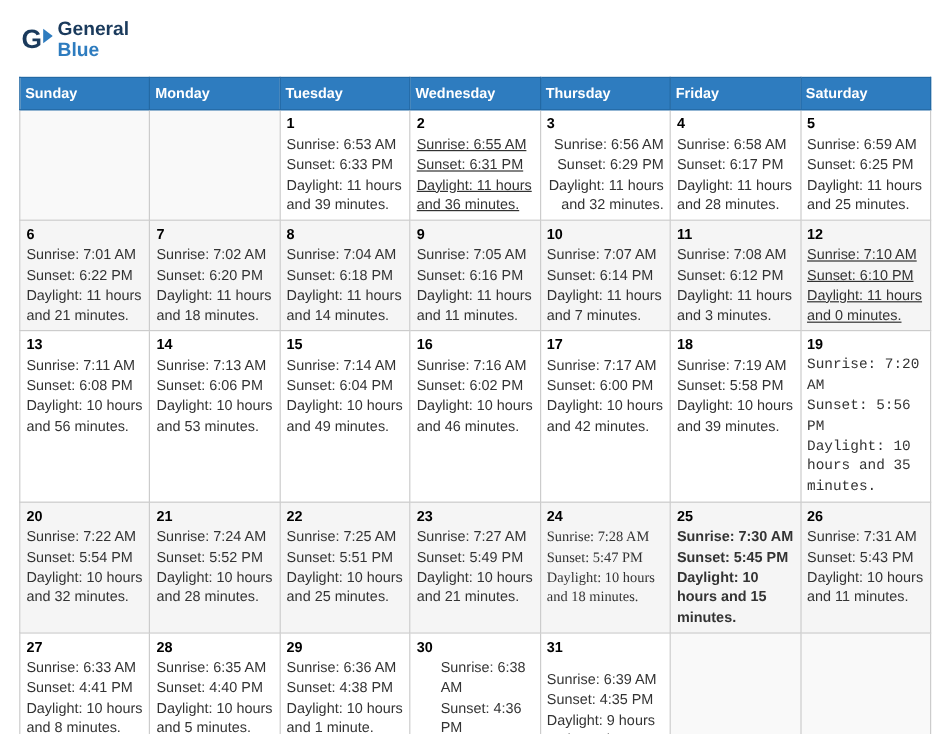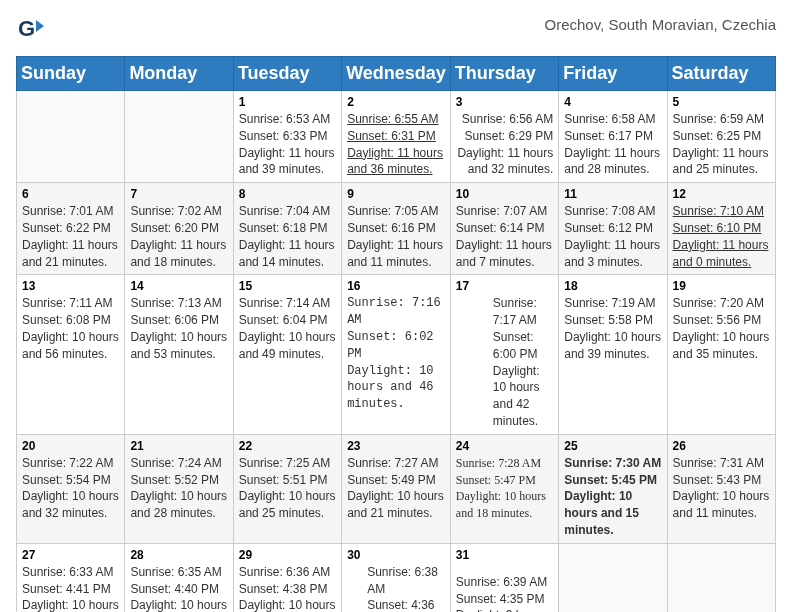--- a/index.html
+++ b/index.html
@@ -40,21 +40,21 @@
     .calendar {
       width: 100%;
       border-collapse: collapse;
       font-size: 11px;
     }
     .calendar thead th {
       background: #2e7cbf;
       color: #fff;
       padding: 6px 4px;
       text-align: left;
-      font-size: 18px;
+      font-size: 12px;
       border: 1px solid #2369a4;
     }
     .calendar tbody td {
       border: 1px solid #ccc;
       vertical-align: top;
       padding: 4px 5px;
       width: calc(100% / 7);
       min-height: 80px;
     }
     .day-number {
@@ -83,23 +83,26 @@
   </style>
 </head>
 <body>
 
 <div class="header">
   <div class="logo">
     <svg class="logo-icon" viewBox="0 0 28 28">
       <text x="2" y="20" font-size="22" font-weight="bold" fill="#1a3a5c">G</text>
       <polygon points="20,4 28,10 20,16" fill="#2e7cbf"></polygon>
     </svg>
+    <div>
+      <div style="font-size:16px;font-weight:bold;color:#1a3a5c;">General</div>
+      <div style="font-size:16px;font-weight:bold;color:#2e7cbf;">Blue</div>
+    </div>
   </div>
   <div class="title-block">
-    <div class="location">Orechov, South Moravian, Czechia</div>
   </div>
 </div>
 
 <table class="calendar">
   <thead>
     <tr>
     <th>Sunday</th>
         <th>Monday</th>
         <th>Tuesday</th>
         <th>Wednesday</th>
@@ -201,39 +204,39 @@
 Daylight: 10 hours and 53 minutes.</div>
         </td>
         <td>
           <span class="day-number">15</span>
           <div class="day-info" style="white-space: pre-line;">Sunrise: 7:14 AM
 Sunset: 6:04 PM
 Daylight: 10 hours and 49 minutes.</div>
         </td>
         <td>
           <span class="day-number">16</span>
-          <div class="day-info" style="white-space: pre-line; font-family: Liberation Mono, monospace;">Sunrise: 7:16 AM
+          <div class="day-info" style="white-space: pre-line;">Sunrise: 7:16 AM
 Sunset: 6:02 PM
 Daylight: 10 hours and 46 minutes.</div>
         </td>
         <td>
           <span class="day-number">17</span>
-          <div class="day-info" style="white-space: pre-line; margin-left: 37px;">Sunrise: 7:17 AM
+          <div class="day-info" style="white-space: pre-line;">Sunrise: 7:17 AM
 Sunset: 6:00 PM
 Daylight: 10 hours and 42 minutes.</div>
         </td>
         <td>
           <span class="day-number">18</span>
           <div class="day-info" style="white-space: pre-line;">Sunrise: 7:19 AM
 Sunset: 5:58 PM
 Daylight: 10 hours and 39 minutes.</div>
         </td>
         <td>
           <span class="day-number">19</span>
-          <div class="day-info" style="white-space: pre-line;">Sunrise: 7:20 AM
+          <div class="day-info" style="white-space: pre-line; font-family: Liberation Mono, monospace;">Sunrise: 7:20 AM
 Sunset: 5:56 PM
 Daylight: 10 hours and 35 minutes.</div>
         </td>
       </tr>
       <tr>
         <td>
           <span class="day-number">20</span>
           <div class="day-info" style="white-space: pre-line;">Sunrise: 7:22 AM
 Sunset: 5:54 PM
 Daylight: 10 hours and 32 minutes.</div>

